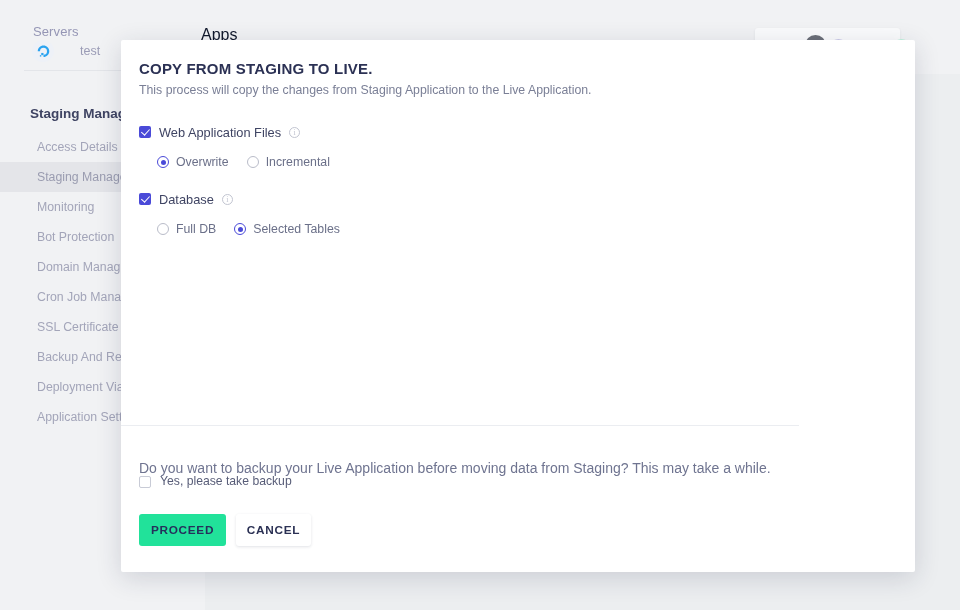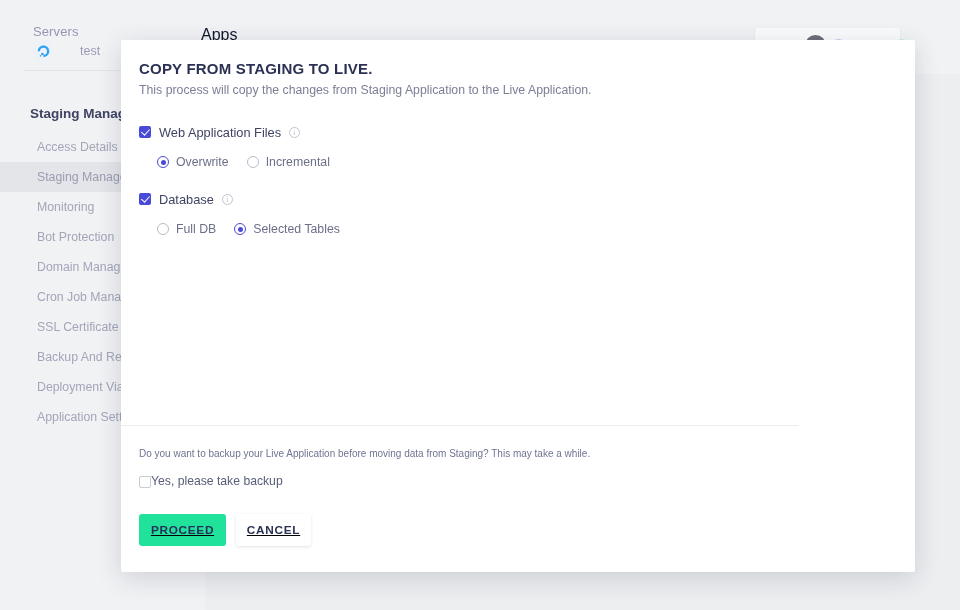--- a/index.html
+++ b/index.html
@@ -184,30 +184,30 @@
   }
   .tbl-item { display: flex; align-items: center; gap: 8px; }
   .tbl-name { font-size: 11.8px; color: #5c6180; white-space: nowrap; }
 
   .modal-divider {
     position: absolute; left: 0; top: 385px; width: 678px; height: 1px;
     background: #ebedf1;
   }
 
   .backup-q {
-    position: absolute; left: 18px; top: 408px;
-    font-size: 10px; color: #6f7490;
+    position: absolute; left: 18px; top: 420px;
+    font-size: 14px; color: #6f7490;
   }
   .backup-chk {
     position: absolute; left: 18px; top: 434px;
-    display: flex; align-items: flex-end; 
+    display: flex; align-items: flex-end; gap: 9px;
   }
   .backup-chk .chk-label2 { font-size: 12.2px; color: #585d78; }
 
-  .btn-row { position: absolute; left: 18px; top: 474px; display: flex; gap: 10px; text-decoration: underline; }
+  .btn-row { position: absolute; left: 18px; top: 474px; display: flex; gap: 10px; }
   .btn {
     height: 32px; border-radius: 3px; border: none; cursor: pointer;
     font-size: 11.8px; font-weight: bold; letter-spacing: .7px;
     font-family: "Liberation Sans", sans-serif;
     display: flex; align-items: center; justify-content: center;
   }
   .btn-proceed { width: 87px; background: #21e29a; color: #26305c; }
   .btn-cancel {
     width: 75px; background: #fff; color: #2b3154;
     box-shadow: 0 1px 3px rgba(40,50,80,.14);

